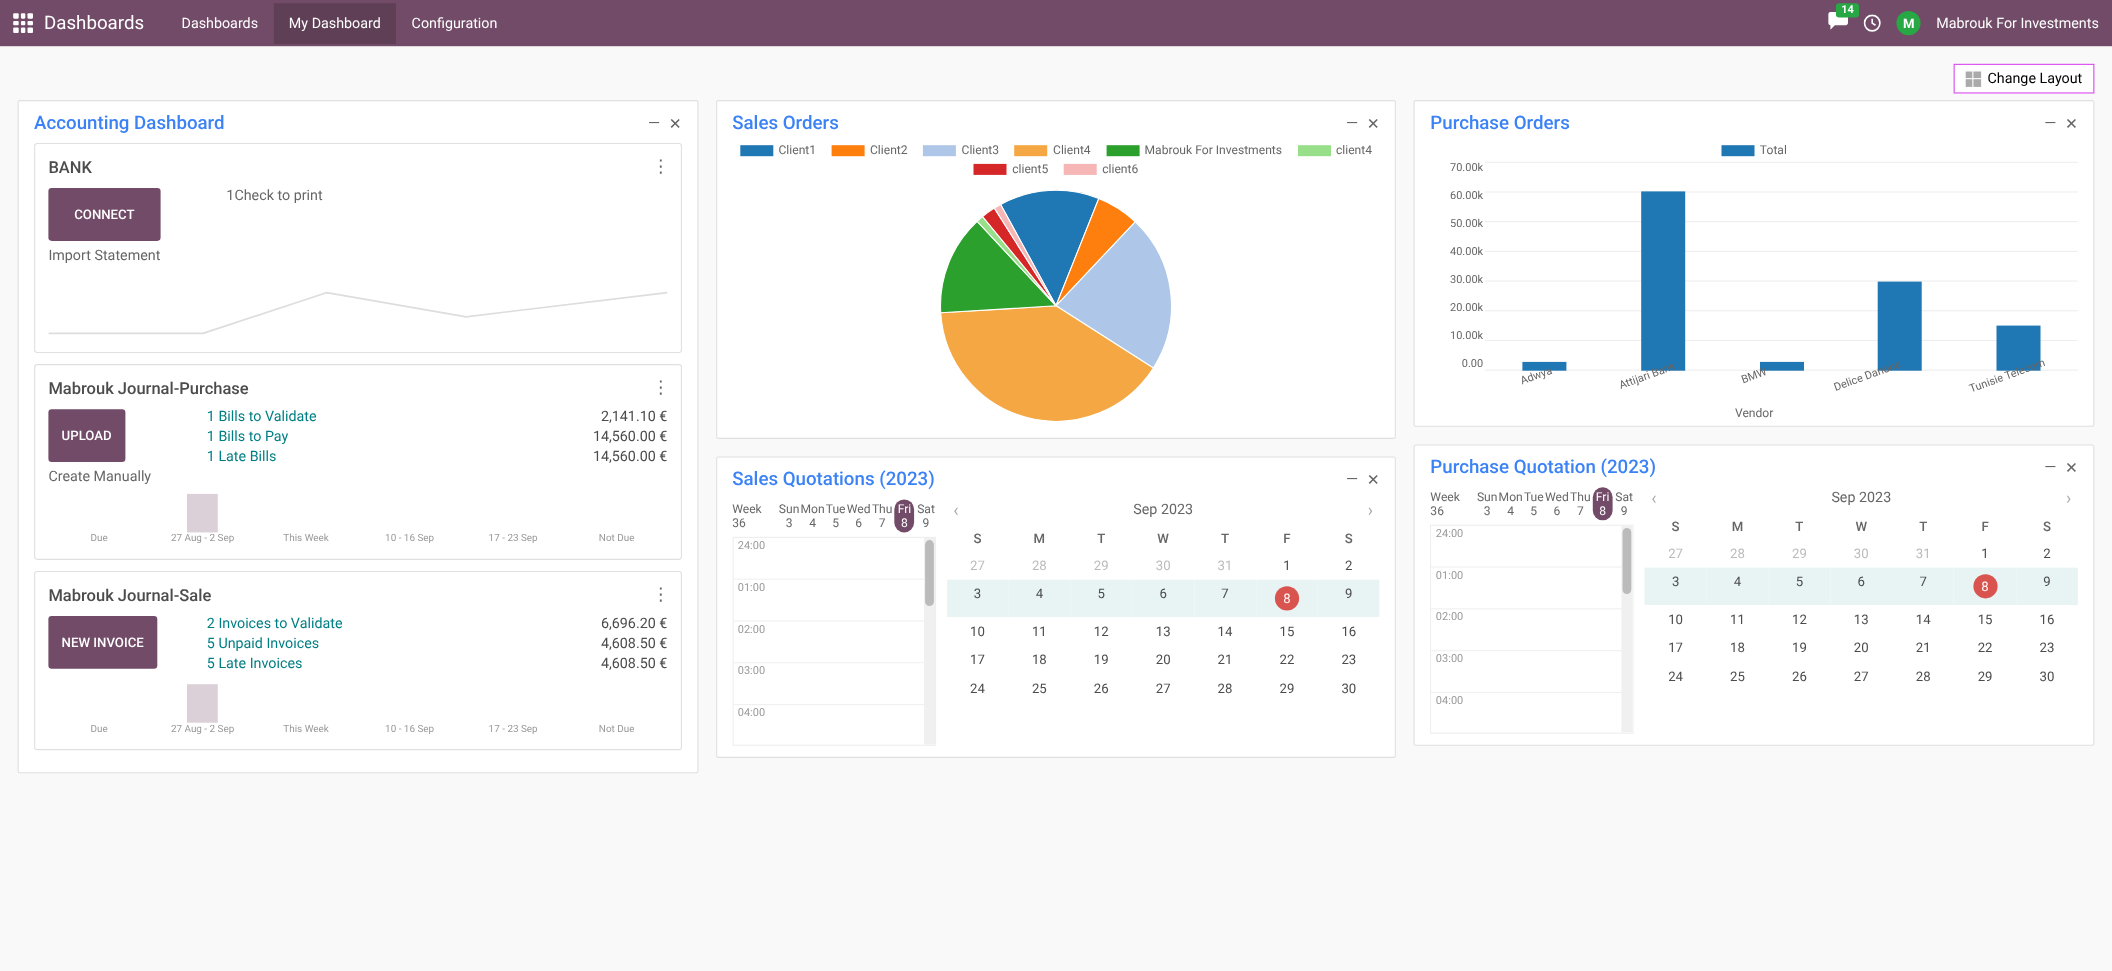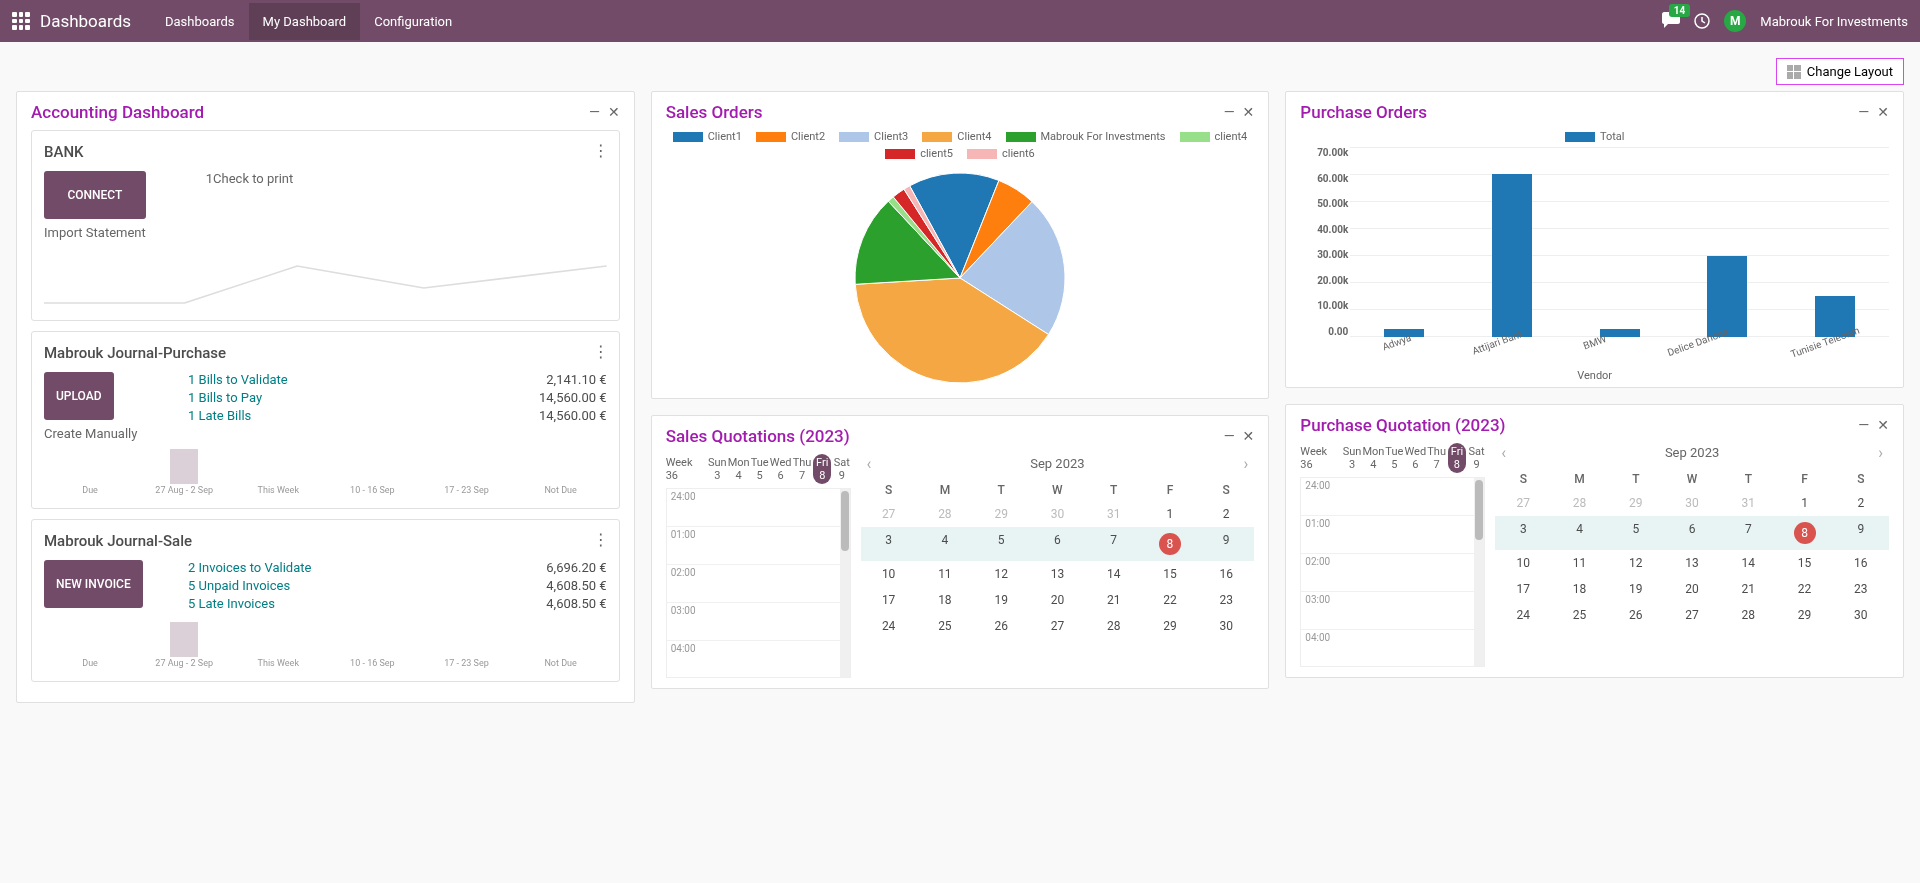--- a/index.html
+++ b/index.html
@@ -17,21 +17,21 @@
 .avatar { width: 22px; height: 22px; border-radius: 50%; background: #28a745; display: flex; align-items: center; justify-content: center; color: #fff; font-size: 12px; font-weight: bold; }
 .username { font-size: 13px; }
 .content { padding: 16px; }
 .layout-btn-row { display: flex; justify-content: flex-end; margin-bottom: 6px; }
 .layout-btn { background: #fff; border: 1px solid #d946ef; padding: 5px 10px; font-size: 13px; cursor: pointer; display: flex; align-items: center; gap: 6px; }
 .layout-btn .sq { width: 14px; height: 14px; display: grid; grid-template-columns: 1fr 1fr; grid-template-rows: 1fr 1fr; gap: 1px; }
 .layout-btn .sq span { background: #aaa; }
 .grid { display: grid; grid-template-columns: 1fr 1fr 1fr; gap: 16px; }
 .panel { background: #fff; border: 1px solid #e0e0e0; border-radius: 2px; padding: 10px 14px; }
 .panel-head { display: flex; align-items: center; justify-content: space-between; margin-bottom: 8px; }
-.panel-title { font-size: 17px; font-weight: 500; color: #a21caf; }
+.panel-title { font-size: 17px; font-weight: 500; color: #3b82f6; }
 .panel-controls { display: flex; gap: 8px; color: #666; font-size: 14px; }
 .card { border: 1px solid #e0e0e0; border-radius: 3px; padding: 12px; margin-bottom: 10px; position: relative; }
 .card .kebab { position: absolute; right: 10px; top: 10px; color: #666; font-size: 16px; }
 .card h3 { font-size: 15px; font-weight: 500; margin-bottom: 10px; }
 .btn-primary { background: #714b67; color: #fff; border: none; padding: 17px 12px; font-size: 12px; border-radius: 3px; cursor: pointer; font-weight: 500; }
 .link { color: #017e84; text-decoration: none; cursor: pointer; }
 .muted-link { color: #666; cursor: pointer; }
 .bank-row { display: flex; align-items: flex-start; gap: 60px; margin-bottom: 8px; }
 .mini-chart { height: 60px; position: relative; margin-top: 6px; }
 .mini-chart svg { width: 100%; height: 100%; }
@@ -43,21 +43,21 @@
 .journal-item .val { color: #4c4c4c; }
 .bar-row { height: 45px; display: flex; align-items: flex-end; gap: 2px; margin-top: 10px; }
 .bar-row .seg { flex:1; text-align:center; }
 .bar-row .bar { background: #dcd0d8; height: 35px; width: 28px; margin: 0 auto 2px; }
 .bar-row .lbl { font-size: 9px; color: #999; line-height: 1.1; }
 .legend { display: flex; flex-wrap: wrap; justify-content: center; gap: 4px 14px; font-size: 11px; color: #666; }
 .legend-item { display: flex; align-items: center; gap: 5px; }
 .legend-sw { width: 30px; height: 10px; }
 .pie-wrap { display: flex; justify-content: center; margin-top: 8px; }
 .bar-chart { height: 230px; position: relative; padding-left: 50px; padding-bottom: 40px; }
-.bc-axis { position: absolute; left: 0; top: 0; bottom: 40px; width: 48px; display: flex; flex-direction: column; justify-content: space-between; font-size: 10px; color: #666; text-align: right; font-weight: bold; }
+.bc-axis { position: absolute; left: 0; top: 0; bottom: 40px; width: 48px; display: flex; flex-direction: column; justify-content: space-between; font-size: 10px; color: #666; text-align: right; }
 .bc-grid { position: absolute; left: 50px; right: 0; top: 0; bottom: 40px; display: flex; flex-direction: column; justify-content: space-between; }
 .bc-grid div { border-top: 1px solid #eee; height: 0; }
 .bc-bars { position: absolute; left: 50px; right: 0; top: 0; bottom: 40px; display: flex; justify-content: space-around; align-items: flex-end; }
 .bc-bar { width: 40px; background: #1f77b4; }
 .bc-labels { position: absolute; left: 50px; right: 0; bottom: 0; height: 40px; display: flex; justify-content: space-around; font-size: 10px; color: #666; }
 .bc-labels span { transform: rotate(-20deg); transform-origin: top; white-space: nowrap; }
 .xaxis-title { position: absolute; bottom: -5px; left: 50%; transform: translateX(-50%); font-size: 11px; color: #666; }
 .cal-split { display: flex; gap: 10px; justify-content: space-between; }
 .cal-week { flex: 0 0 180px; }
 .cal-week-head { display: flex; justify-content: center; align-items: center; gap: 2px; font-size: 11px; color: #666; margin-bottom: 4px; }

